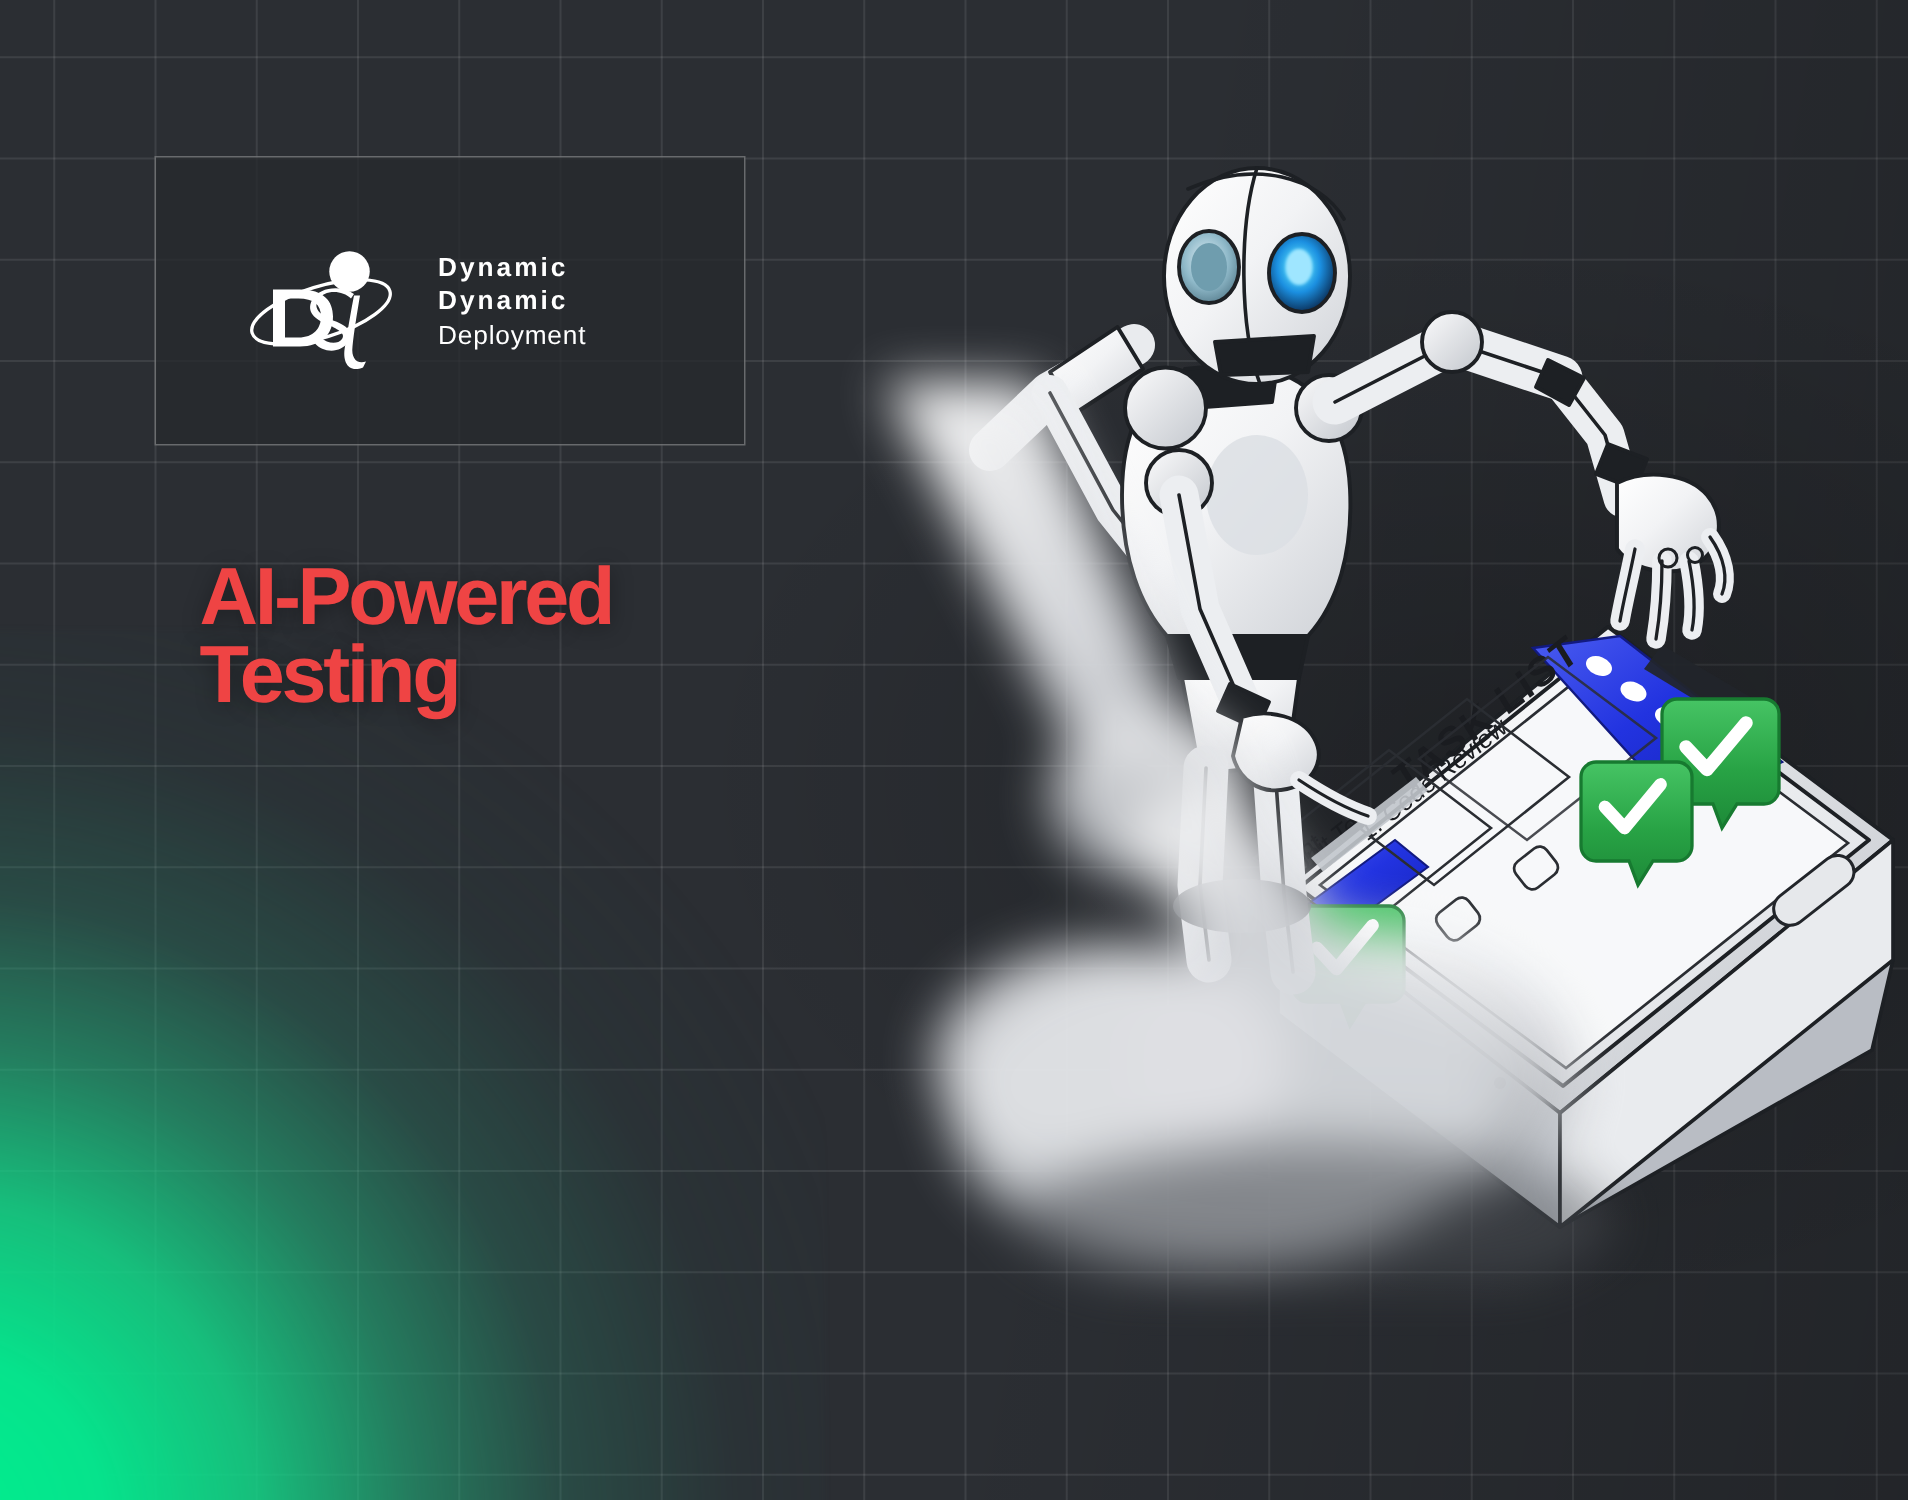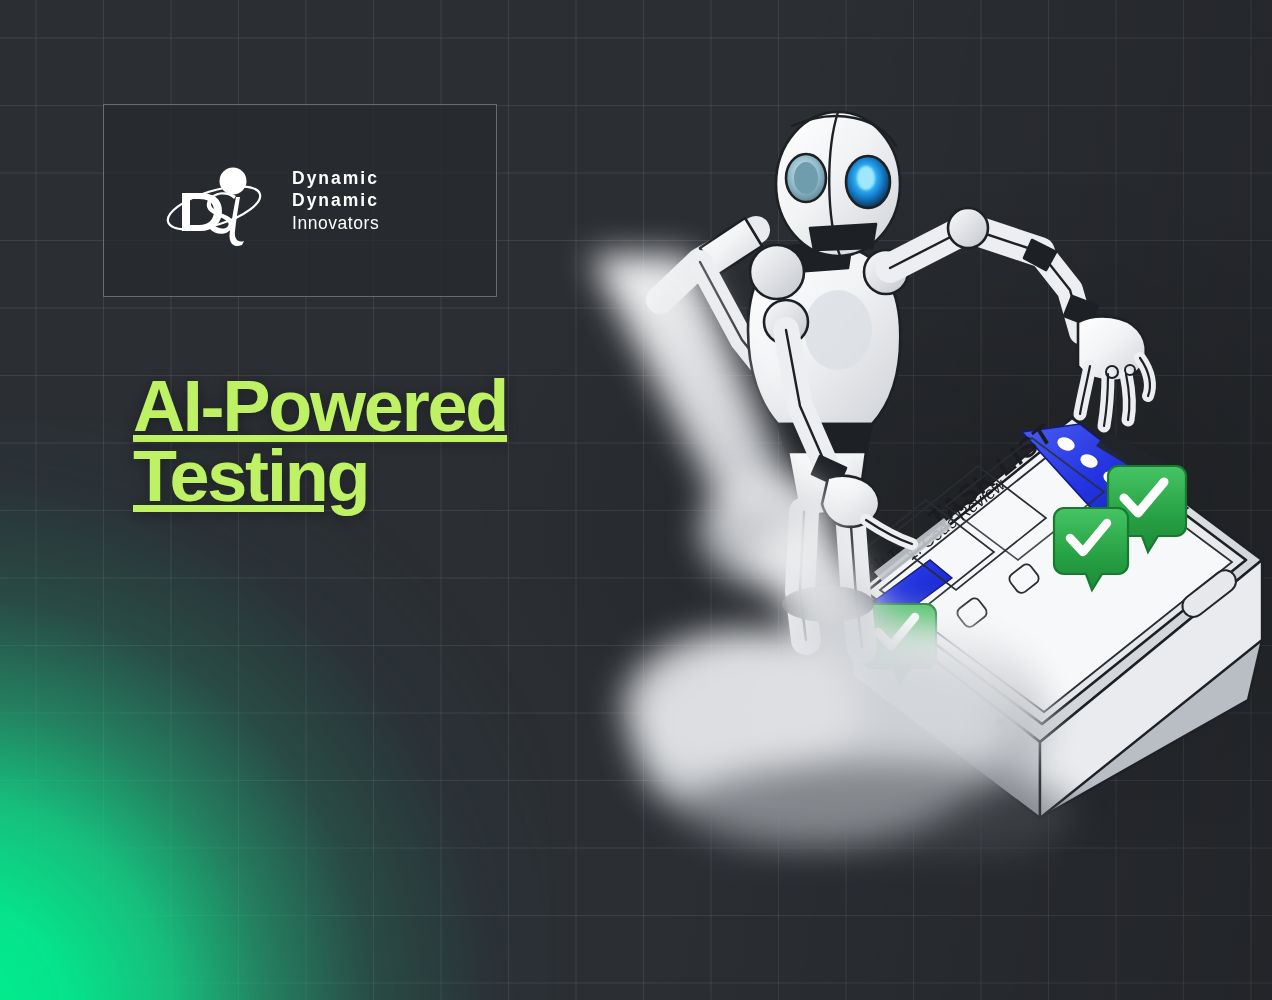--- a/index.html
+++ b/index.html
@@ -73,28 +73,27 @@
   }
 
   
   .headline {
     position:absolute;
     left:133px; top:372px;
     width:560px;
     z-index:6;
   }
   .headline .h-main {
-    color:#bef264;
-    font-size:72px;
+    color:#ef4444;
+    font-size:54px;
     font-weight:700;
     line-height:.97;
     letter-spacing:-2.2px;
     white-space:pre-line;
     text-shadow:0 2px 14px rgba(0,0,0,.35);
-    text-decoration:underline;
   }
   .headline .h-sub {
     margin-top:20px;
     color:#ffffff;
     font-size:72px;
     font-weight:300;
     font-style:italic;
     line-height:1.18;
     letter-spacing:-1.2px;
     white-space:pre-line;
@@ -367,21 +366,21 @@
                  C 65 83 53 82 48 76 L52 72 C 56 76 63 77 66 73 C 69 69 62 66 56 63
                  C 48 60 42 55 46 47 C 51 38 66 37 74 43 Z" fill="#ffffff"></path>
 
         <path d="M78 44 C 76 56 74 68 73 78 C 72 86 76 90 82 88 L80 92
                  C 70 96 66 88 68 78 C 70 66 72 54 74 44 Z" fill="#ffffff"></path>
       </svg>
     </span>
     <span class="logo-words">
       <span class="w1">Dynamic</span>
       <span class="w2">Dynamic</span>
-      <span class="w3">Innovators</span>
+      <span class="w3">Deployment</span>
     </span>
   </div>
 
   <div class="headline">
     <div class="h-main">AI-Powered
 Testing</div>
   </div>
 
 </div>
 

